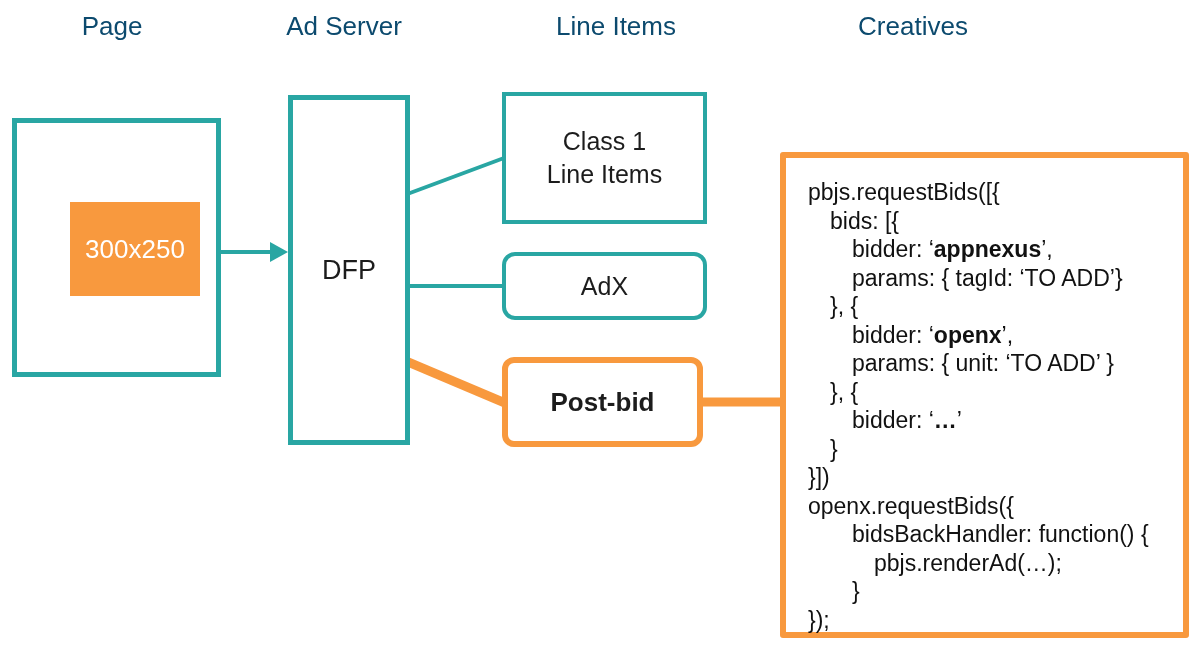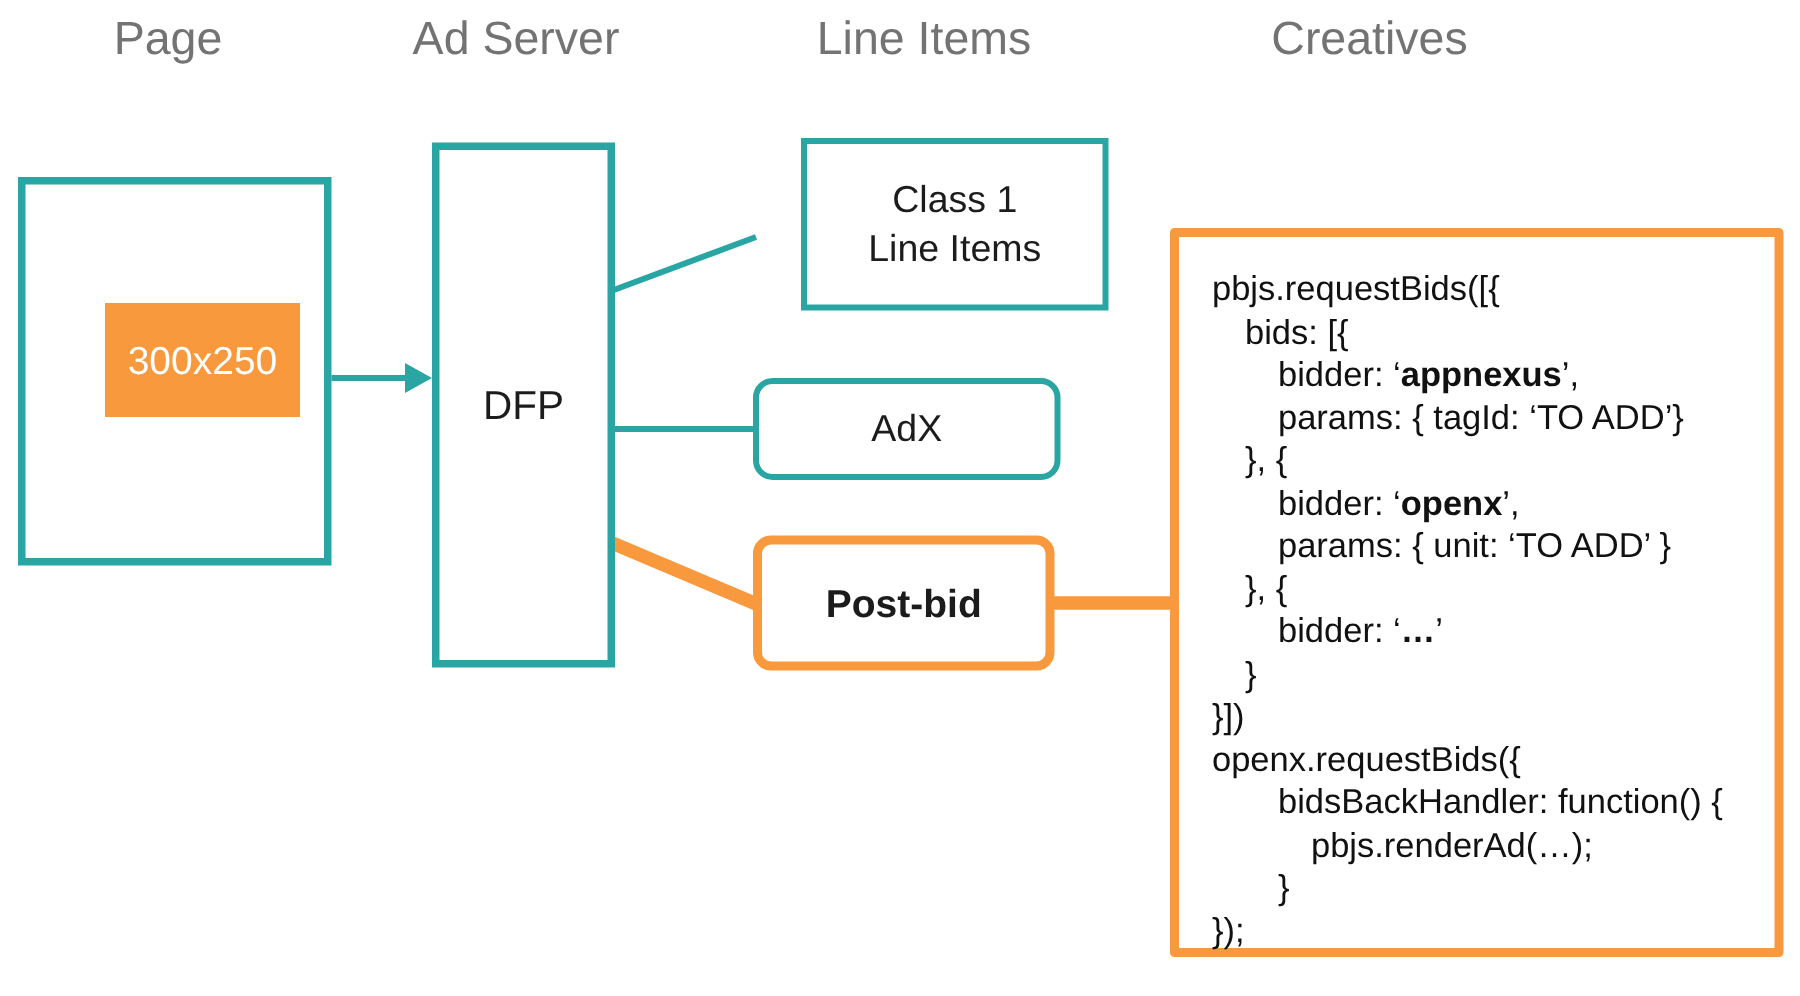--- a/index.html
+++ b/index.html
@@ -3,47 +3,47 @@
 <meta charset="utf-8">
 <style>
   html,body{margin:0;padding:0;background:#ffffff;}
   .canvas{
     position:relative;width:1200px;height:664px;background:#ffffff;overflow:hidden;
     font-family:"Liberation Sans",sans-serif;
   }
   .connectors{position:absolute;left:0;top:0;width:1200px;height:664px;}
   .col-header{
     position:absolute;top:6px;transform:translateX(-50%);
-    font-size:31px;line-height:40px;color:#737373;white-space:nowrap;
+    font-size:26px;line-height:40px;color:#0c4a6e;white-space:nowrap;
   }
   .hdr-page{left:112px;}
   .hdr-adserver{left:344px;}
   .hdr-lineitems{left:616px;}
   .hdr-creatives{left:913px;}
 
   .box{position:absolute;background:#ffffff;box-sizing:border-box;}
   .teal-border{border:5px solid #29a6a3;}
   .teal-border-thin{border:4px solid #29a6a3;}
   .orange-border{border:6px solid #f8993e;border-radius:3px;}
 
   .page-box{left:12px;top:118px;width:209px;height:259px;}
   .ad-slot{
-    position:absolute;left:70px;top:202px;width:130px;height:76px;
+    position:absolute;left:70px;top:202px;width:130px;height:94px;
     background:#f8993e;color:#ffffff;font-size:26px;
     display:flex;align-items:center;justify-content:center;
   }
   .dfp-box{
     left:288px;top:95px;width:122px;height:350px;
     display:flex;align-items:center;justify-content:center;
     font-size:27px;color:#1c1c1c;
   }
   .class1-box{
-    left:502px;top:92px;width:205px;height:115px;
+    left:502px;top:92px;width:205px;height:132px;
     display:flex;flex-direction:column;align-items:center;justify-content:center;
-    font-size:25px;line-height:33px;color:#1c1c1c;text-align:center;margin-left:32px;
+    font-size:25px;line-height:33px;color:#1c1c1c;text-align:center;
   }
   .adx-box{
     left:502px;top:252px;width:205px;height:68px;
     display:flex;align-items:center;justify-content:center;
     font-size:25px;color:#1c1c1c;border-radius:13px;
   }
   .postbid-box{
     left:502px;top:357px;width:201px;height:90px;
     display:flex;align-items:center;justify-content:center;
     font-size:26px;font-weight:bold;color:#1c1c1c;border-radius:12px;

